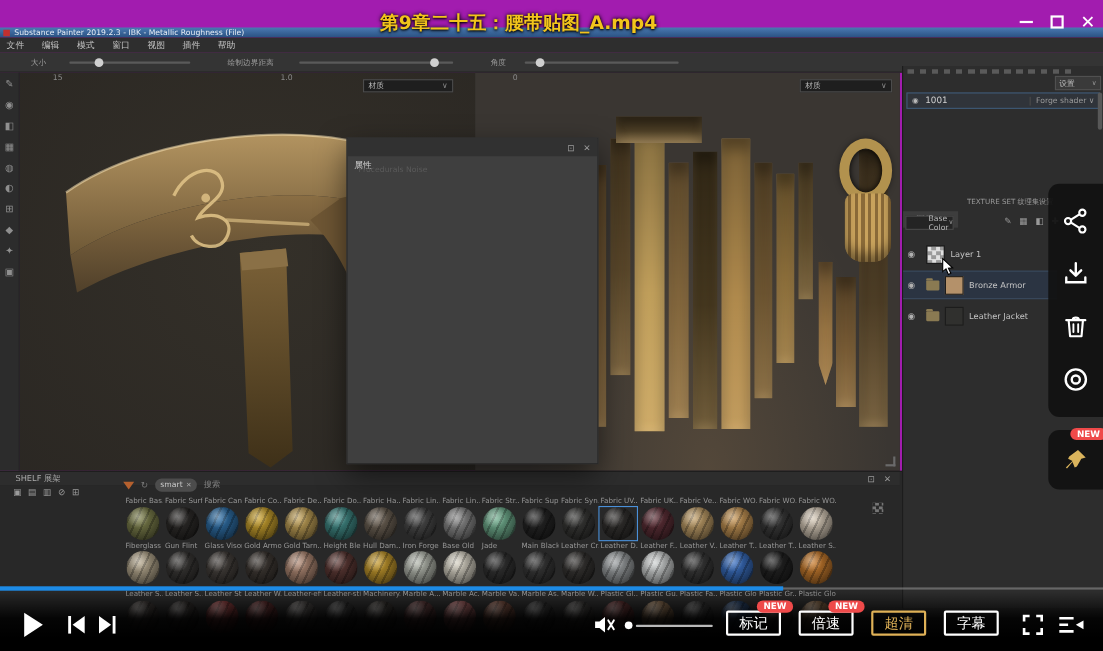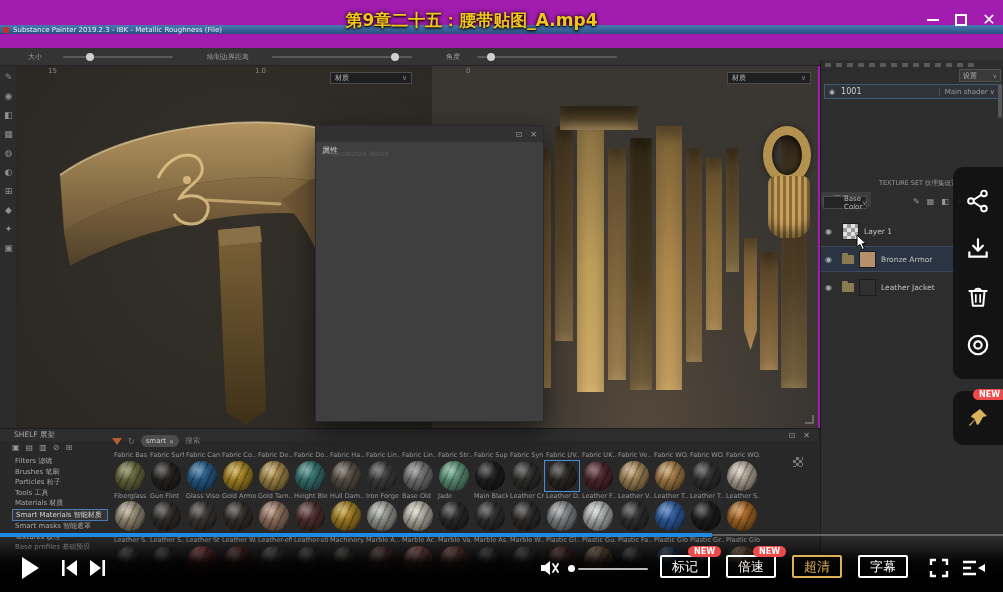--- a/index.html
+++ b/index.html
@@ -155,20 +155,29 @@
 </head>
 <body>
 
 <div id="app">
 
   <div id="sp-titlebar">
     <div class="appicon"></div>
     <div class="t">Substance Painter 2019.2.3 - IBK - Metallic Roughness (File)</div>
   </div>
 
+  <div id="sp-menubar">
+      <span class="menu-item">文件</span>
+      <span class="menu-item">编辑</span>
+      <span class="menu-item">模式</span>
+      <span class="menu-item">窗口</span>
+      <span class="menu-item">视图</span>
+      <span class="menu-item">插件</span>
+      <span class="menu-item">帮助</span>
+    </div>
   <div id="sp-toolbar">
       <div class="tb-group">
         <span class="tb-label">大小</span>
         <span class="tb-val">15</span>
         <div class="tb-slider" style="width: 110px;">
           <div class="tb-dot" style="left: calc(25% - 4px);"></div>
         </div>
       </div>
       <div class="tb-group">
         <span class="tb-label">绘制边界距离</span>
@@ -269,21 +278,21 @@
 
   <div id="rightpanel">
     <div id="rp-dashes"></div>
     <div id="rp-settings">
       <span>设置</span>
       <span style="font-size:6px;color:#999;">∨</span>
     </div>
     <div id="ts-row">
       <span class="eye">◉</span>
       <span class="nm">1001</span>
-      <span class="sh"><span>Main shader</span> ∨</span>
+      <span class="sh"><span>Forge shader</span> ∨</span>
     </div>
     <div id="rp-scroll"></div>
 
     <div id="lay-tab">
       <span class="lt">图层</span>
       <span class="lx">✕</span>
     </div>
     <div id="ts-tab">TEXTURE SET 纹理集设置</div>
 
     <div id="chan-dd">
@@ -328,31 +337,20 @@
       <span class="hic">✕</span>
     </div>
     <div id="shelf-left">
       <div class="ic-row">
         <span>▣</span>
         <span>▤</span>
         <span>▥</span>
         <span>⊘</span>
         <span>⊞</span>
       </div>
-      <div id="shelf-cats">
-          <div class="cat">Filters 滤镜</div>
-          <div class="cat">Brushes 笔刷</div>
-          <div class="cat">Particles 粒子</div>
-          <div class="cat">Tools 工具</div>
-          <div class="cat">Materials 材质</div>
-          <div class="cat sel">Smart Materials 智能材质</div>
-          <div class="cat">Smart masks 智能遮罩</div>
-          <div class="cat">Textures 纹理</div>
-          <div class="cat">Base profiles 基础预设</div>
-        </div>
     </div>
     <div id="shelf-search">
       <div id="funnel"></div>
       <span id="refresh">↻</span>
       <div id="chip">
         <span class="ct">smart</span>
         <span class="cx">✕</span>
       </div>
       <span id="search-ph">搜索</span>
     </div>

